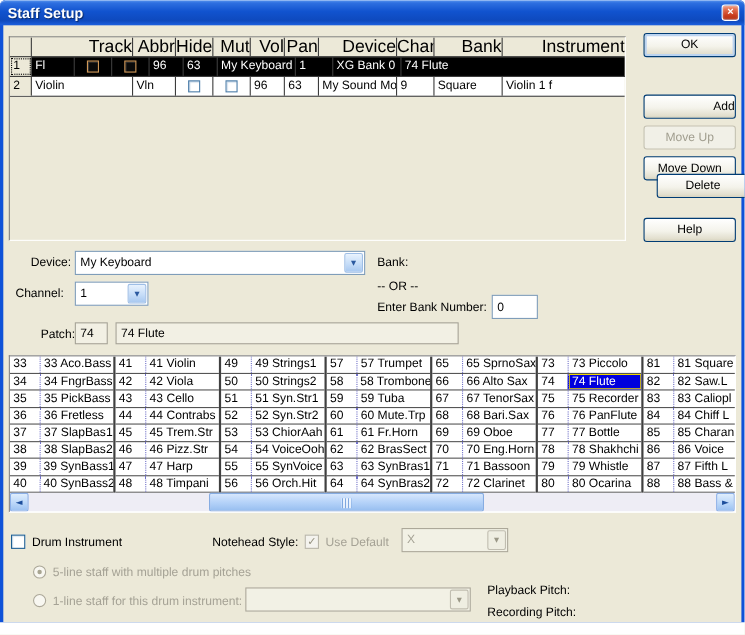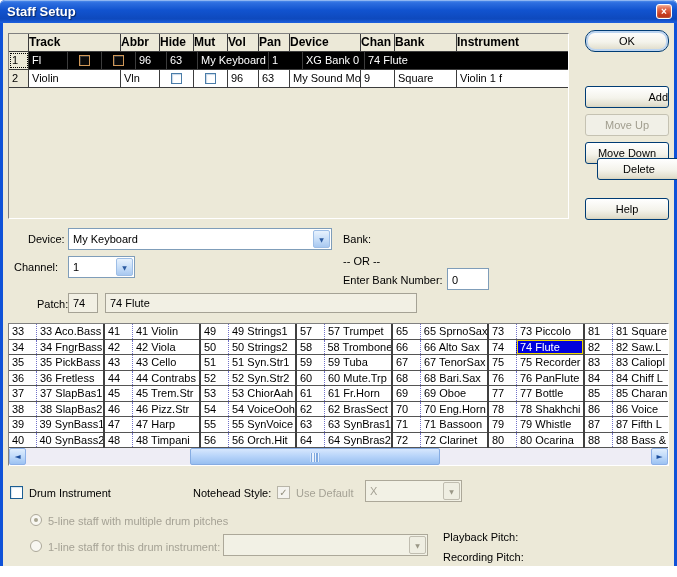--- a/index.html
+++ b/index.html
@@ -37,21 +37,21 @@
     border-top:1px solid #808080;border-left:1px solid #808080;
     border-bottom:1px solid #fff;border-right:1px solid #fff;
     overflow:hidden;
   }
   .t-row{display:flex;height:18px;border-bottom:1px solid #3C3C3C;background:#fff;}
   .t-row.t-head{background:#ECE9D8;}
   .t-cell{
     border-right:1px solid #3C3C3C;padding-left:3px;line-height:17px;
     overflow:hidden;white-space:nowrap;flex:0 0 auto;
   }
-  .t-head .t-cell{font-weight:bold;text-align:left;padding-left:0;font-size:12px;}
+  .t-head .t-cell{font-weight:normal;text-align:right;padding-left:0;font-size:16px;}
   .c0{width:20px;} .c1{width:92px;} .c2{width:39px;} .c3{width:34px;} .c4{width:34px;}
   .c5{width:31px;} .c6{width:31px;} .c7{width:71px;} .c8{width:34px;} .c9{width:62px;}
   .c10{flex:1 1 auto;border-right:none;}
   .t-row.sel{background:#000;color:#fff;}
   .t-cell.numcell{background:#ECE9D8;color:#000;}
   .t-row.sel .t-cell.numcell{outline:1px dotted #000;outline-offset:-2px;}
   .t-cell.chkcell{display:flex;align-items:center;justify-content:center;padding:0;}
   .tbl-chk{width:11px;height:11px;background:#fff;border:1px solid #4A7CA8;box-shadow:inset 1px 1px 1px #C8D8E8;}
   .t-row.sel .tbl-chk{background:#0A0A0A;border-color:#D09858;box-shadow:inset 1px 1px 0 #333;}
 
@@ -484,19 +484,19 @@
   <div class="radio on" style="left:30px;top:514px;" id="radio5"></div>
   <span class="lbl dis" style="left:48px;top:515px;">5-line staff with multiple drum pitches</span>
   <div class="radio" style="left:30px;top:540px;" id="radio1"></div>
   <span class="lbl dis" style="left:48px;top:541px;">1-line staff for this drum instrument:</span>
   <div class="combo dis" style="left:223px;top:534px;width:205px;">
     <span class="val"></span>
     <span class="arrow">▼</span>
   </div>
   <span class="lbl" style="left:443px;top:531px;">Playback Pitch:</span>
   <span class="lbl" style="left:443px;top:551px;">Recording Pitch:</span>
-<div class="xp-btn default" style="top: 30px; border-radius: 10px;">OK</div>
+<div class="xp-btn default" style="top: 30px;">OK</div>
     <div class="xp-btn" style="top: 86px; text-align: right;">Add</div>
     <div class="xp-btn disabled" style="top: 114px;">Move Up</div>
     <div class="xp-btn" style="top: 142px;">Move Down</div>
     <div class="xp-btn" style="top: 158px; margin-left: 12px;">Delete</div>
     <div class="xp-btn" style="top: 198px;">Help</div>
   </div>
 
 </body></html>

